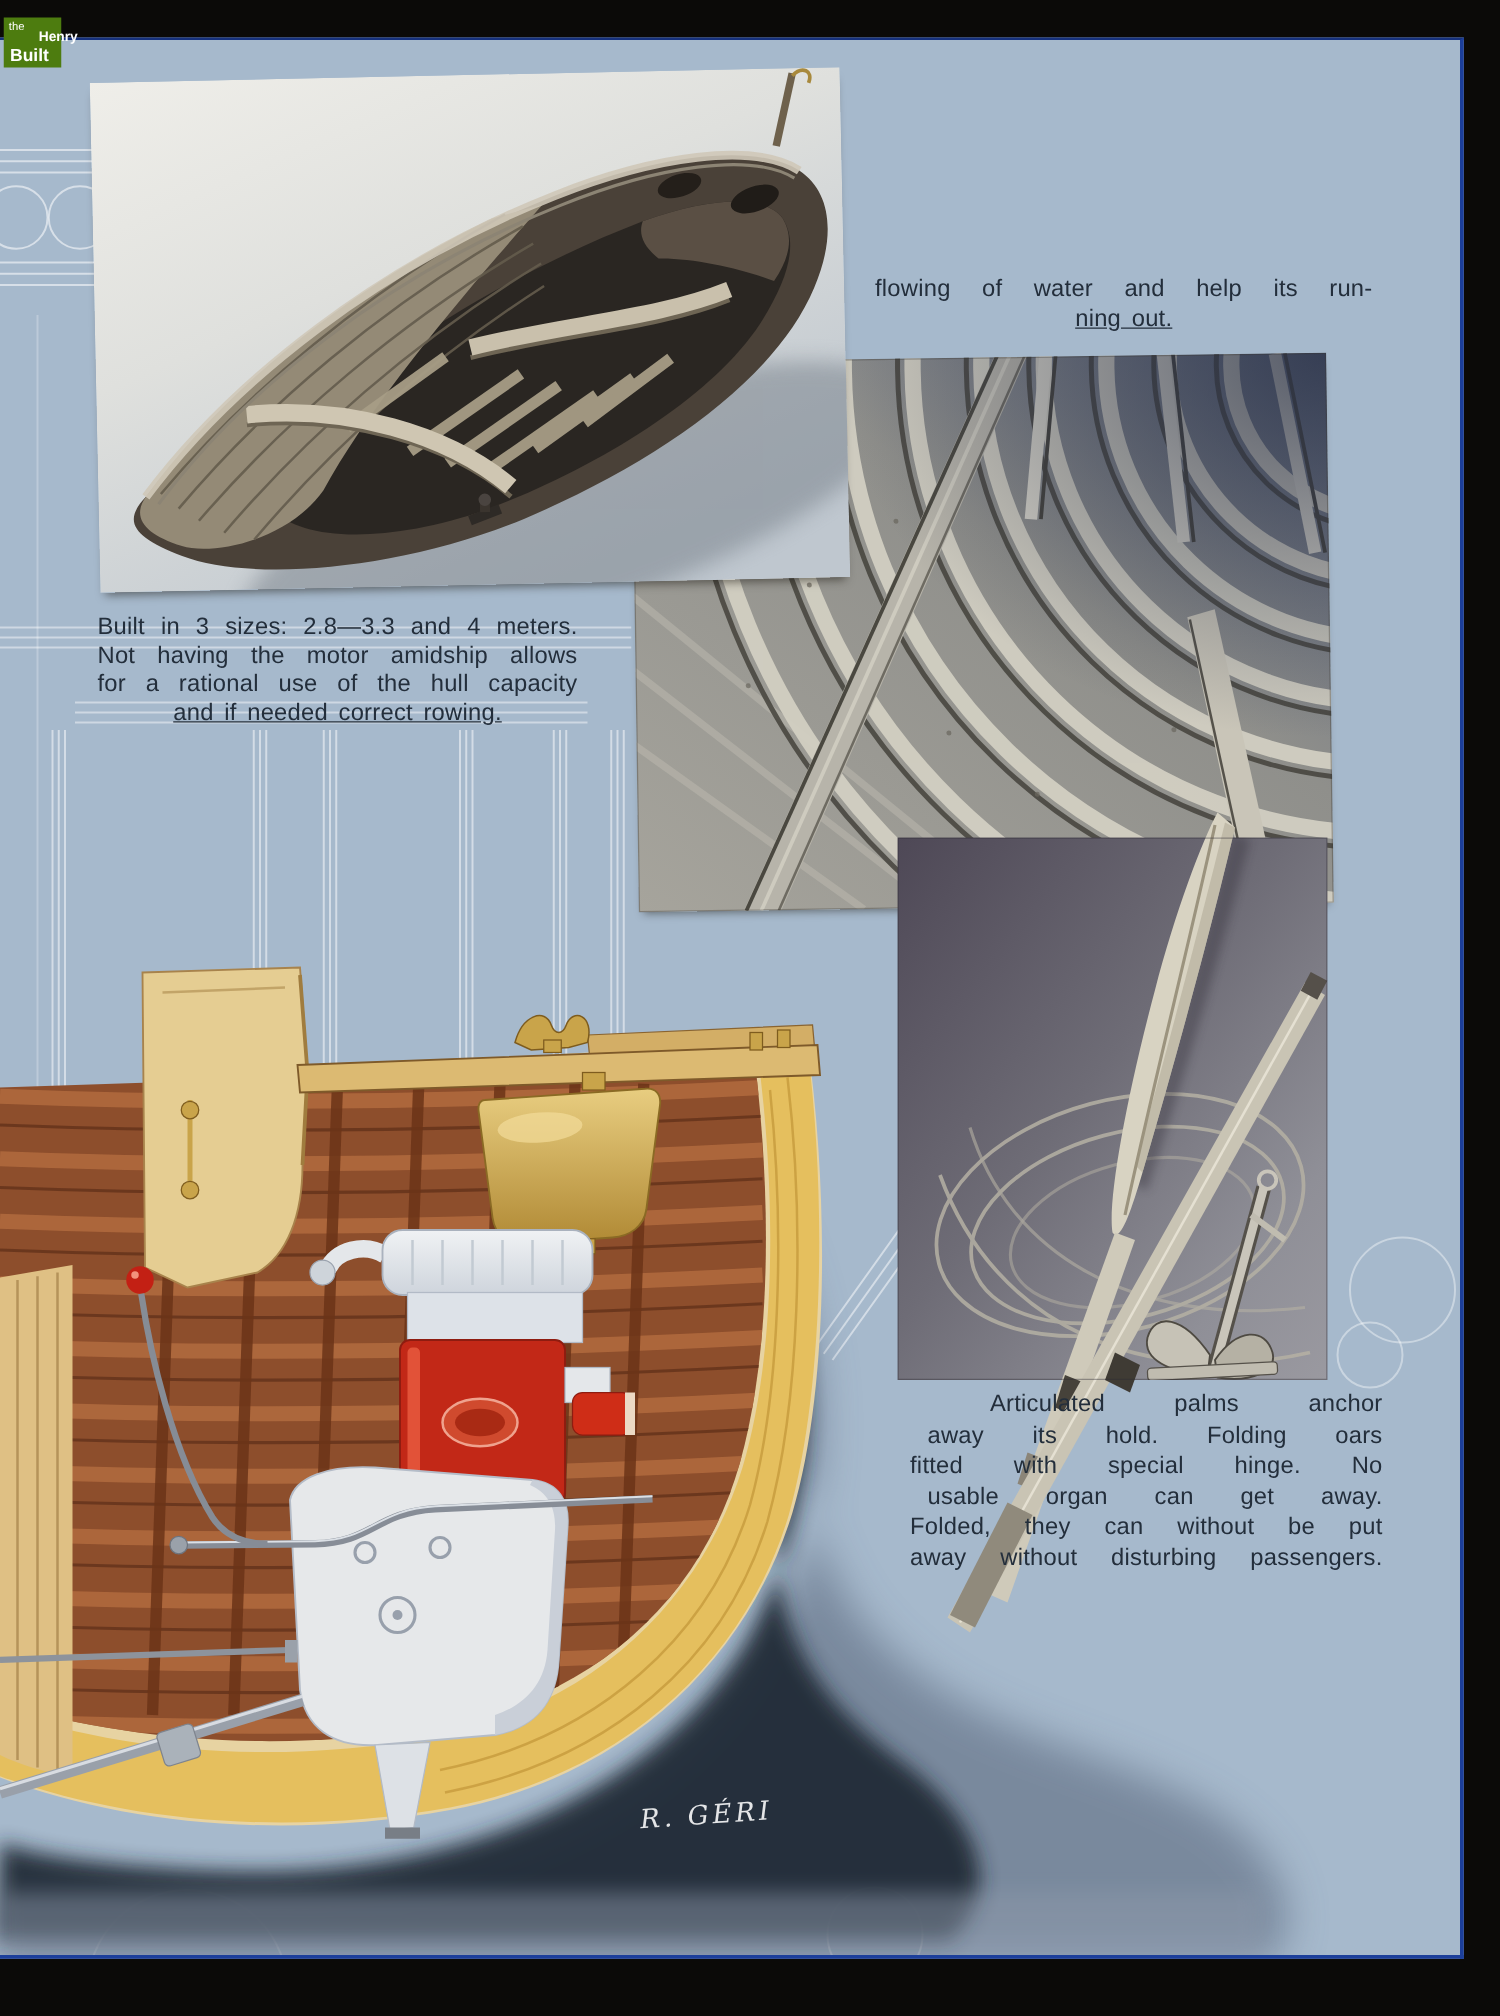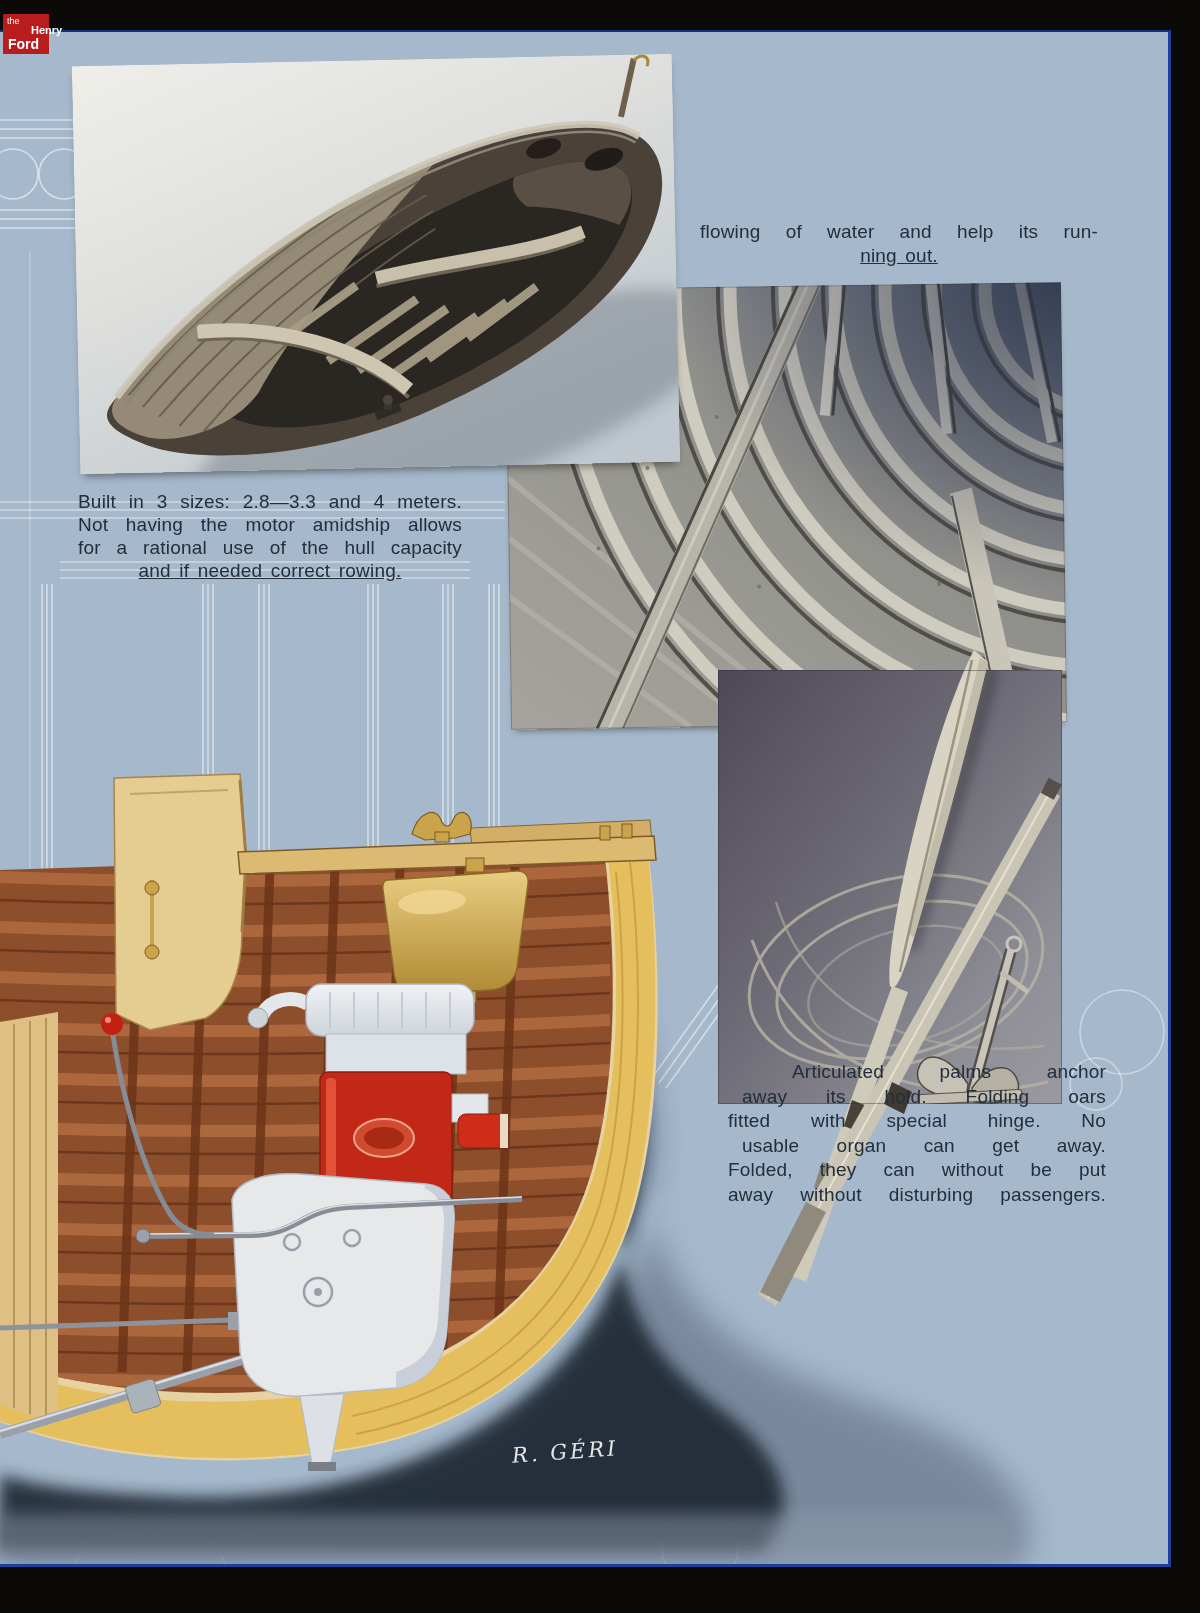--- a/index.html
+++ b/index.html
@@ -4,35 +4,35 @@
 <style>
   html,body{margin:0;padding:0;}
   body{width:1200px;height:1613px;background:#0b0a08;position:relative;overflow:hidden;
        font-family:"Liberation Sans",sans-serif;}
   #stage{position:absolute;inset:0;}
   .page{position:absolute;left:0;top:30px;width:1168px;height:1532px;background:#a6b9cc;
         border-top:2px solid #16317d;border-right:3px solid #1c3f9b;border-bottom:3px solid #1c3f9b;
         overflow:hidden;}
   .layer{position:absolute;pointer-events:none;}
   
-  .hf-logo{position:absolute;left:3px;top:14px;width:46px;height:40px;background:#b91c1c;z-index:20;
+  .hf-logo{position:absolute;left:3px;top:14px;width:46px;height:40px;background:#4d7c0f;z-index:20;
            color:#fff;line-height:1;}
   .hf-the{position:absolute;left:4px;top:3px;font-size:9px;font-weight:400;}
   .hf-henry{position:absolute;left:28px;top:11px;font-size:11px;font-weight:700;}
   .hf-ford{position:absolute;left:5px;top:23px;font-size:14px;font-weight:700;}
   
   .cap{position:absolute;color:#232e3b;font-size:19px;line-height:24px;letter-spacing:.2px;
        word-spacing:3px;z-index:6;}
   .cap .ln{text-align:justify;text-align-last:justify;}
   .cap .ln.center{text-align:right;text-align-last:center;text-decoration:underline;}
   .cap .ln.ind{padding-left:64px;}
   .cap .ln.ind2{padding-left:14px;}
   #cap-sizes{left:78px;top:458px;width:384px;line-height:23px;}
   #cap-spars{left:700px;top:188px;width:398px;}
-  #cap-anchor{left:728px;top:1028px;width:378px;line-height:24.5px;}
+  #cap-anchor{left:728px;top:1080px;width:378px;line-height:24.5px;}
   
   .photo{position:absolute;overflow:visible;}
   #photo-boat{left:76px;top:28px;width:600px;height:408px;transform:rotate(-1.2deg);z-index:4;
               box-shadow:0 6px 8px -4px rgba(30,25,18,.55);}
   #photo-hull{left:508px;top:254px;width:556px;height:440px;transform:rotate(-0.8deg);z-index:3;
               box-shadow:0 5px 7px -4px rgba(30,25,18,.5);}
   #photo-oars{left:656px;top:610px;width:410px;height:665px;z-index:5;}
   #cutaway{left:0;top:740px;width:1170px;height:795px;z-index:2;}
   #deco{left:0;top:0;width:1168px;height:1532px;z-index:1;}
   .signature{position:absolute;left:512px;top:1408px;z-index:7;color:rgba(255,255,255,.88);
@@ -466,16 +466,16 @@
       <div class="ln">away without disturbing passengers.</div>
     </div>
 
     <div class="signature">R. GÉRI</div>
 
   </div>
 
   <div class="hf-logo">
     <span class="hf-the">the</span>
     <span class="hf-henry">Henry</span>
-    <span class="hf-ford">Ford</span>
+    <span class="hf-ford">Built</span>
   </div>
 
 </div>
 
 </body></html>

